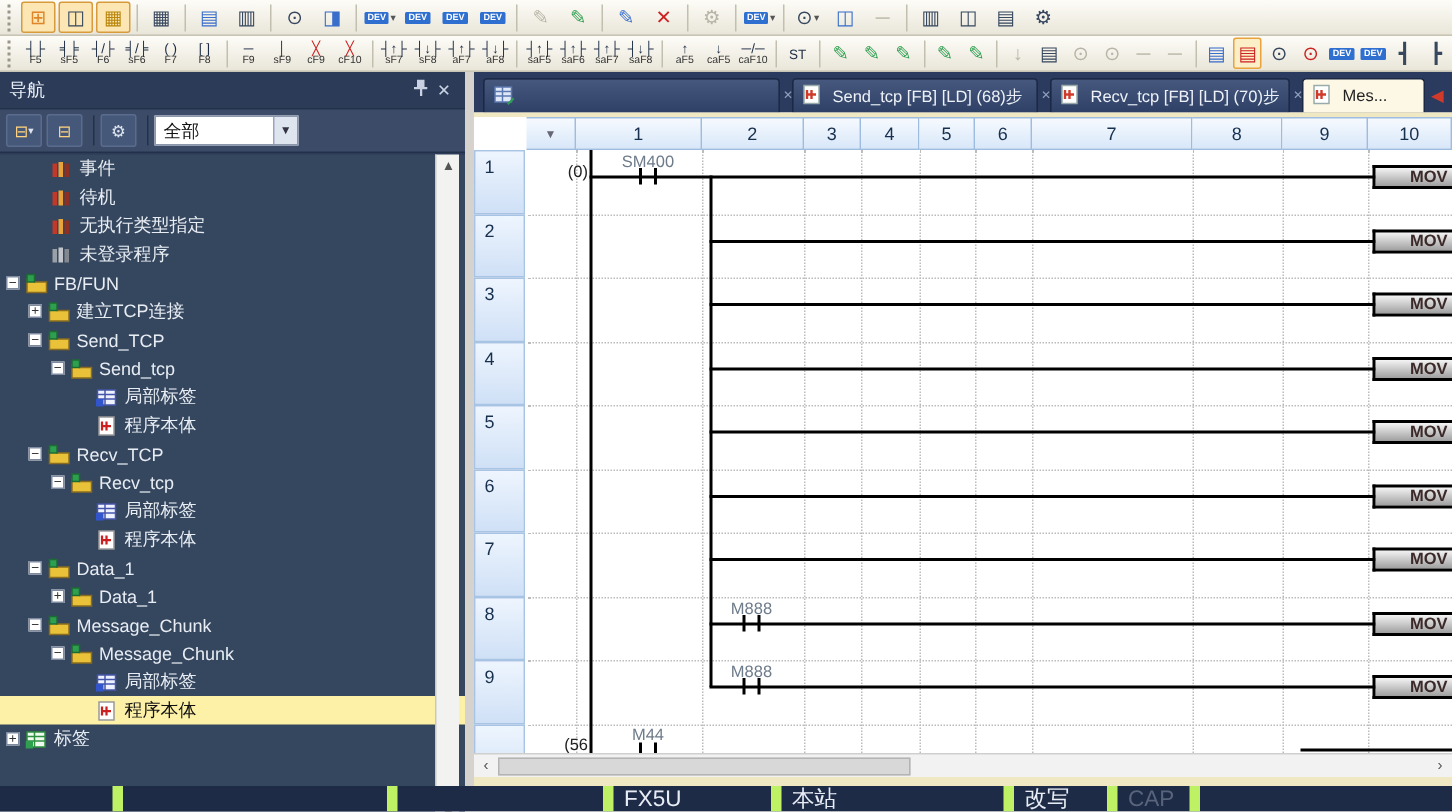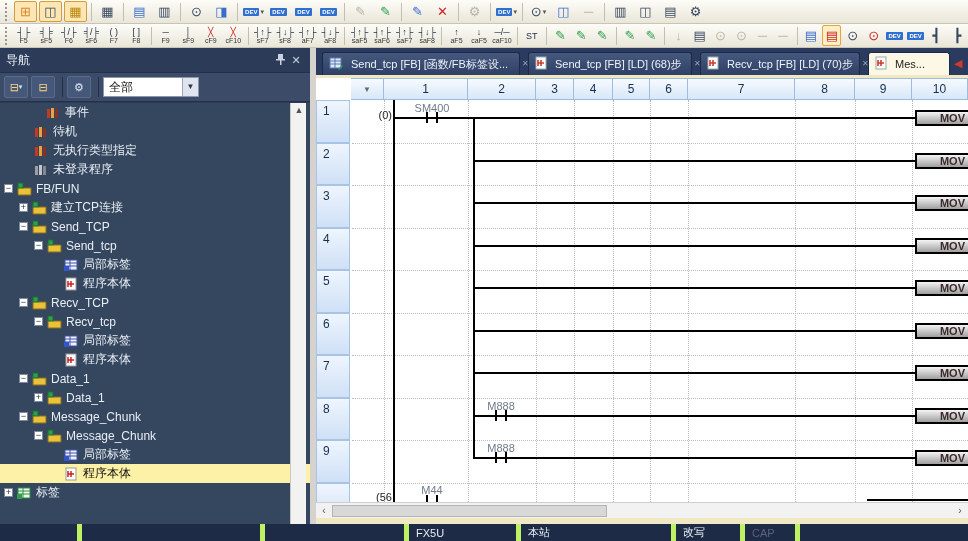--- a/index.html
+++ b/index.html
@@ -84,21 +84,21 @@
   .ins-box { position:absolute; left:599px; width:53px; height:16px; background:linear-gradient(#f4f4f4,#9f9f9f);
              border:2px solid #000; border-right:none; font-size:11px; font-weight:bold; color:#3c2a2a;
              display:flex; align-items:center; justify-content:flex-end; padding-right:3px; }
   
   #hscroll { left:0; top:454px; width:652px; height:16px; background:#f2f2f2; border-top:1px solid #cfcfcf; }
   .hs-arrow { position:absolute; top:1px; width:14px; height:14px; color:#555; font-size:10px; text-align:center; line-height:14px; }
   #hs-thumb { position:absolute; left:16px; top:2px; width:275px; height:12px; background:#d8d8d8; border:1px solid #b4b4b4; }
 
   
   #statusbar { left:0; top:524px; width:968px; height:17px; background:#1d2b47; display:flex; }
-  .st-item { height:17px; border-right:5px solid #bef264; color:#e8edf5; font-size:11px;
+  .st-item { height:17px; border-right:7px solid #bef264; color:#e8edf5; font-size:15px;
              display:flex; align-items:center; padding-left:7px; flex:none; }
   .st-item.dim { color:#59647a; }
 </style>
 </head>
 <body>
 
 <div id="toolbar1" class="abs toolbar">
     <div class="grip"></div>
     <div class="tb-btn pressed">
       <span class="c-orange">⊞</span>
@@ -365,21 +365,21 @@
     <div class="nv-btn">⊟</div>
     <div class="nv-sep"></div>
     <div class="nv-btn" style="color:#dfe5ee">⚙</div>
     <div class="nv-sep"></div>
     <div id="nav-filter">
       <span>全部</span>
       <span class="dda">▼</span>
     </div>
   </div>
   <div id="nav-tree" class="abs">
-      <div class="tree-item" style="padding-left: 31px; align-items: center;">
+      <div class="tree-item" style="padding-left: 19px; align-items: center;">
         <div style="width: 15px; flex: 0 0 auto;"></div>
         <div class="tree-ico"><svg width="14" height="14">
             <rect x="1" y="3" width="3" height="9" fill="#c0392b"></rect>
             <rect x="5" y="2" width="3" height="10" fill="#e8a33c"></rect>
             <rect x="9" y="3" width="3" height="9" fill="#8e2f23"></rect>
           </svg></div>
         <div class="tree-lbl">事件</div>
       </div>
       <div class="tree-item" style="padding-left: 19px;">
         <div style="width: 15px; flex: 0 0 auto;"></div>
@@ -573,21 +573,20 @@
 <div id="editor" class="abs">
   <div id="tabbar" class="abs">
       <div class="ed-tab" style="left: 6px; width: 198px;">
         <span style="margin-right: 4px;"><svg width="14" height="14">
             <rect x="1" y="2" width="11" height="10" fill="#dfe8f6" stroke="#5b78b0"></rect>
             <line x1="1" y1="5" x2="12" y2="5" stroke="#5b78b0"></line>
             <line x1="1" y1="8" x2="12" y2="8" stroke="#5b78b0"></line>
             <line x1="6" y1="2" x2="6" y2="12" stroke="#5b78b0"></line>
             <path d="M9 13 l4-4 1 1 -4 4 z" fill="#2e9e4f"></path>
           </svg></span>
-        <span>Send_tcp [FB] [函数/FB标签设...</span>
       </div>
       <div class="tab-x" style="left: 206px;">✕</div>
       <div class="ed-tab" style="left: 212px; width: 164px;">
         <span style="margin-right: 4px;"><svg width="12" height="14">
             <rect x="1" y="1" width="10" height="12" fill="#fff" stroke="#9aa"></rect>
             <line x1="3" y1="4" x2="3" y2="10" stroke="#d03a2a" stroke-width="1.6"></line>
             <line x1="6" y1="4" x2="6" y2="10" stroke="#d03a2a" stroke-width="1.6"></line>
             <line x1="3" y1="7" x2="9" y2="7" stroke="#d03a2a" stroke-width="1.6"></line>
           </svg></span>
         <span>Send_tcp [FB] [LD] (68)步</span>

